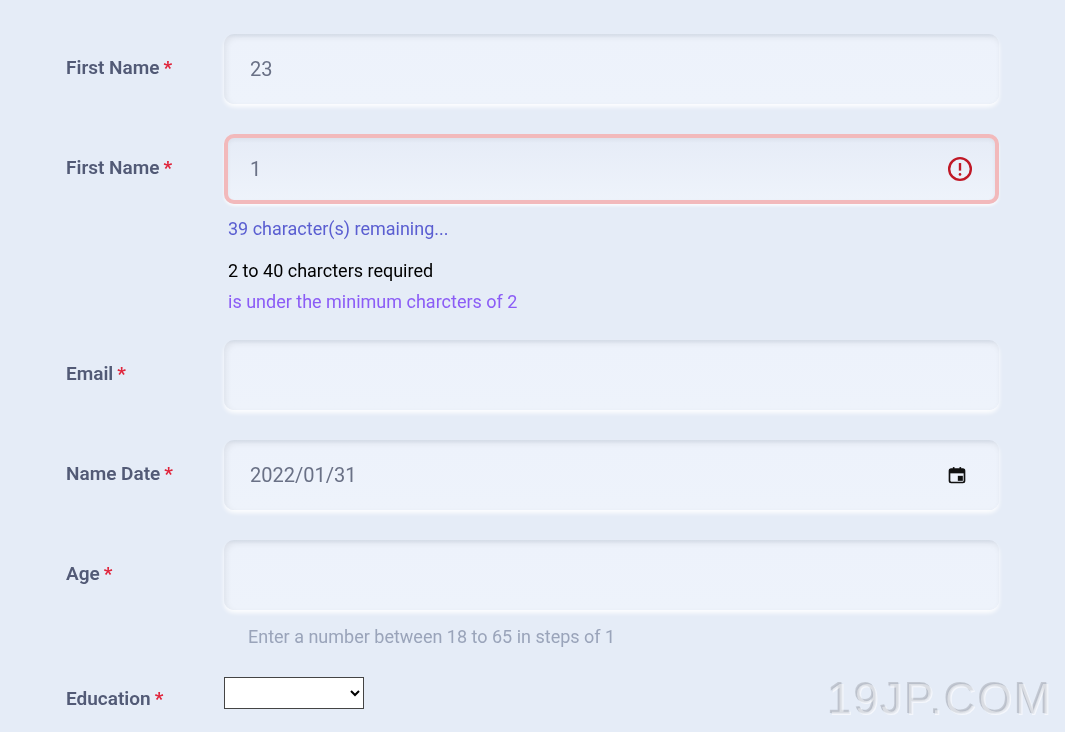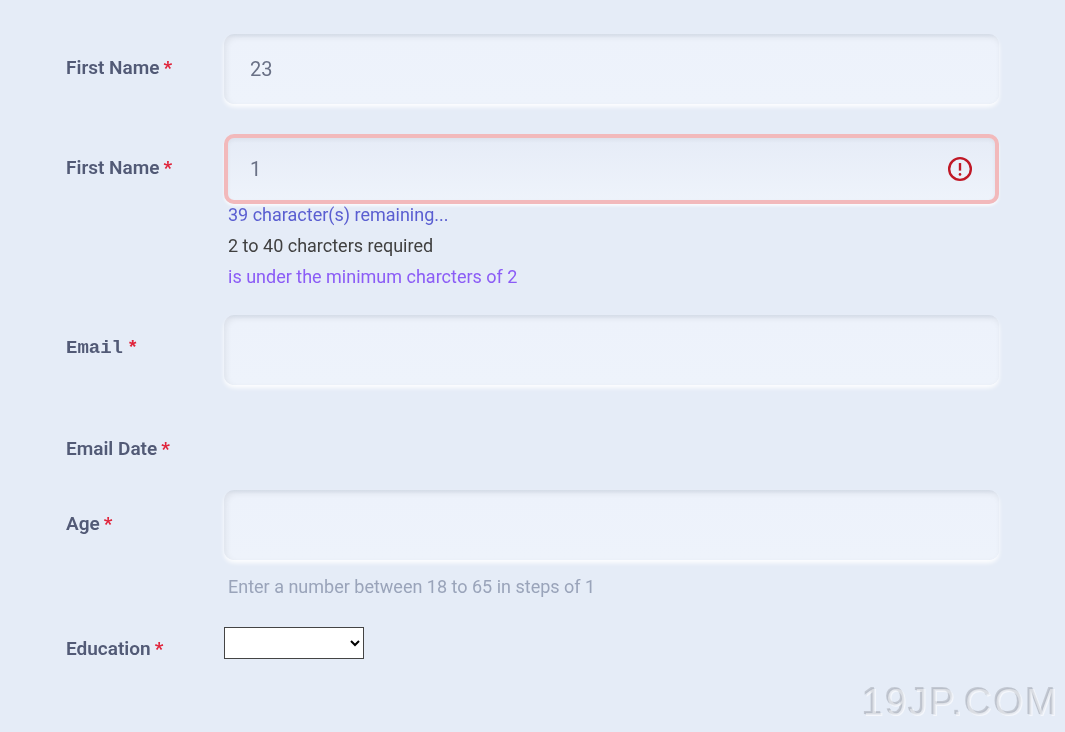--- a/index.html
+++ b/index.html
@@ -78,39 +78,40 @@
   .err-icon svg { width: 26px; height: 26px; }
   .cal-icon {
     width: 20px;
     height: 20px;
     flex-shrink: 0;
     margin-right: 6px;
   }
   .cal-icon svg { width: 20px; height: 20px; }
   .hint {
     font-size: 18px;
+    margin-top: 14px;
     padding-left: 4px;
   }
   .hint.count { color: #5a5ed1; }
-  .hint.rule  { color: #404040; margin-top: 10px; }
+  .hint.rule  { color: #000000; margin-top: 21px; }
   .hint.err   { color: #8b5cf6; margin-top: 10px; }
-  .hint.age   { color: #9aa4ba; margin-top: 16px; }
+  .hint.age   { color: #9aa4ba; margin-top: 16px; margin-left: 20px; }
   .native-select {
     width: 140px;
     height: 32px;
     font-size: 15px;
     padding: 2px 4px;
     border: 1px solid #444;
     background: #fff;
   }
   .watermark {
     position: absolute;
-    right: 6px;
+    right: 12px;
     bottom: 8px;
-    font-size: 38px;
+    font-size: 44px;
     font-weight: 500;
     letter-spacing: 2px;
     color: rgba(80,90,120,0.08);
     text-shadow:
       1px 1px 0 rgba(255,255,255,0.6),
       -1px -1px 0 rgba(0,0,0,0.15);
     font-family: Arial, sans-serif;
     user-select: none;
     text-align: center;
   }
@@ -147,36 +148,50 @@
             <circle cx="12" cy="17" r="1.2" fill="#c01826" stroke="none"></circle>
           </svg>
         </span>
       </div>
       <div class="hint count">39 character(s) remaining...</div>
       <div class="hint rule">2 to 40 charcters required</div>
       <div class="hint err">is under the minimum charcters of 2</div>
     </div>
   </div>
 
-  <div class="row" style="margin-top:28px;font-family:Liberation Mono, monospace;">
+  <div class="row" style="margin-top:28px;">
     <div class="label">
       <span>Email</span>
       <span class="req">*</span>
     </div>
     <div class="field-wrap">
       <div class="input-shell">
         <input class="txt-input" type="text" value="" style="">
       </div>
     </div>
   </div>
 
   <div class="row">
     <div class="label">
-      <span>Email Date</span>
-      <span class="req">*</span>
+      <span>Name Date</span>
+      <span class="req">*</span>
+    </div>
+    <div class="field-wrap">
+      <div class="input-shell">
+        <input class="txt-input" type="text" value="2022/01/31" style="">
+        <span class="cal-icon">
+          <svg viewBox="0 0 24 24" fill="#111">
+            <rect x="3" y="5" width="18" height="16" rx="2" fill="none" stroke="#111" stroke-width="2"></rect>
+            <rect x="3" y="5" width="18" height="5" fill="#111"></rect>
+            <line x1="8" y1="2.5" x2="8" y2="6.5" stroke="#111" stroke-width="2"></line>
+            <line x1="16" y1="2.5" x2="16" y2="6.5" stroke="#111" stroke-width="2"></line>
+            <rect x="13" y="13" width="6" height="6" fill="#111"></rect>
+          </svg>
+        </span>
+      </div>
     </div>
   </div>
 
   <div class="row">
     <div class="label">
       <span>Age</span>
       <span class="req">*</span>
     </div>
     <div class="field-wrap">
       <div class="input-shell">

